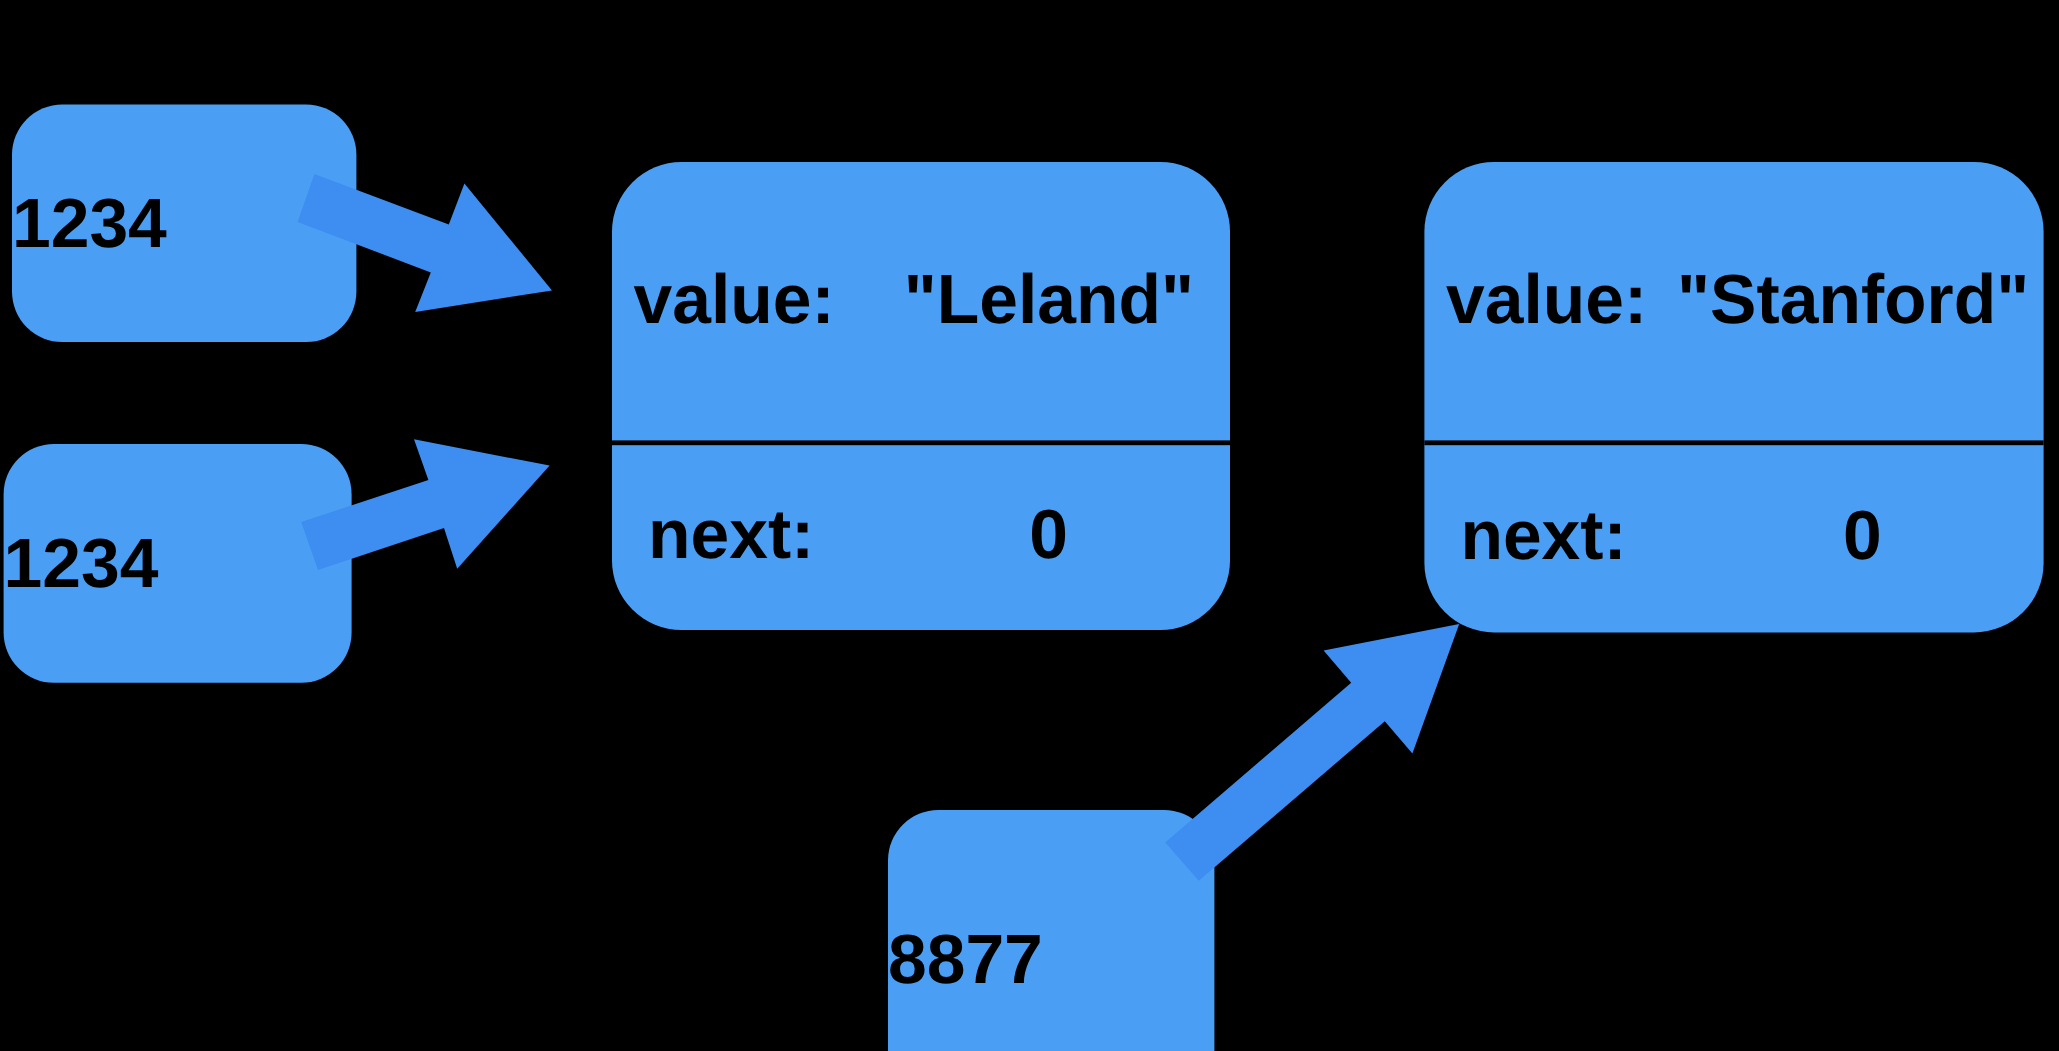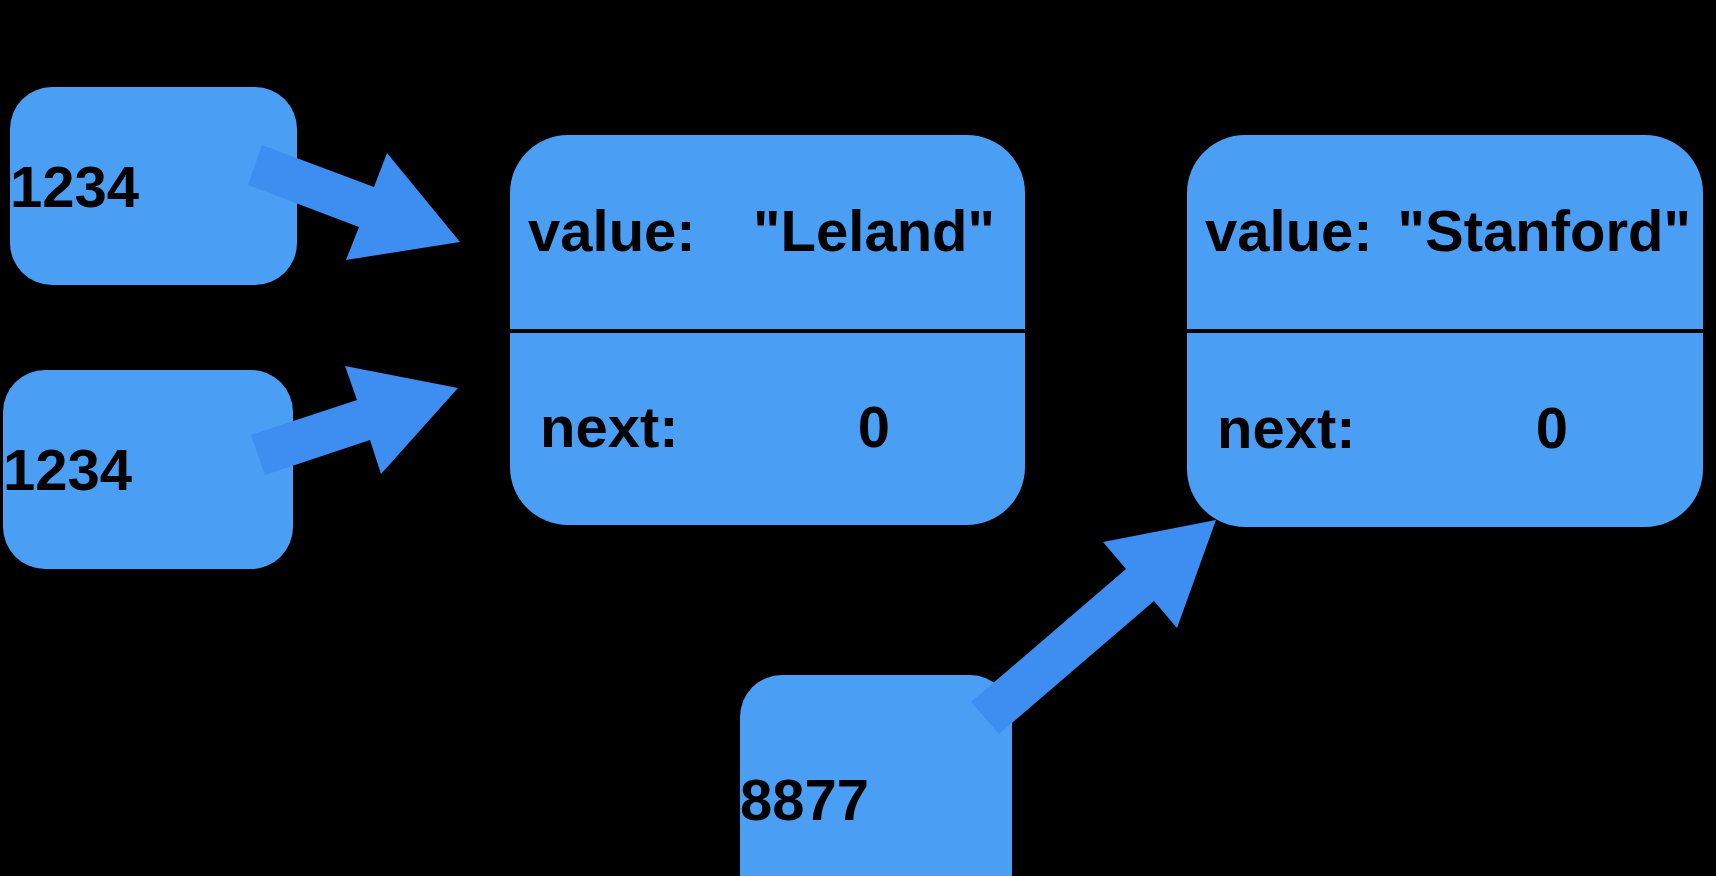--- a/index.html
+++ b/index.html
@@ -43,21 +43,21 @@
     flex-direction: column;
     font-size: 58px;
   }
   .node-leland   { left: 510px;  top: 135px; width: 515px; height: 390px; }
   .node-stanford { left: 1187px; top: 135px; width: 516px; height: 392px; }
   .row {
     display: flex;
     align-items: center;
     justify-content: space-between;
   }
-  .value-row { height: 194px; padding: 0 30px 4px 18px; }
+  .value-row { height: 232px; padding: 0 30px 4px 18px; }
   .node-stanford .value-row { padding-right: 12px; }
   .divider { height: 4px; background: var(--divider); }
   .next-row { flex: 1; padding: 6px 135px 12px 30px; }
   
   .arrows {
     position: absolute;
     left: 0; top: 0;
     width: 1716px;
     height: 876px;
     pointer-events: none;

